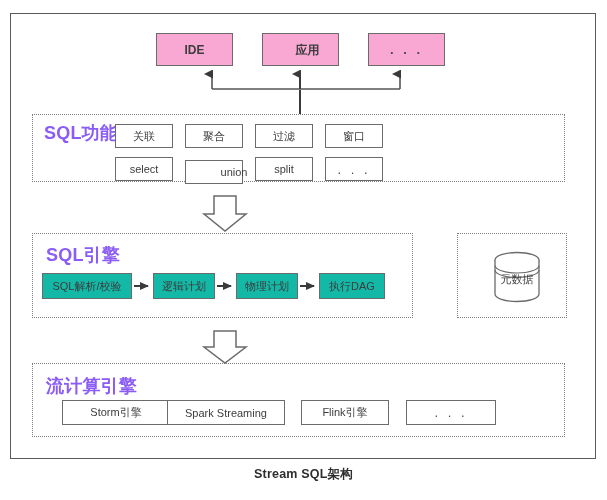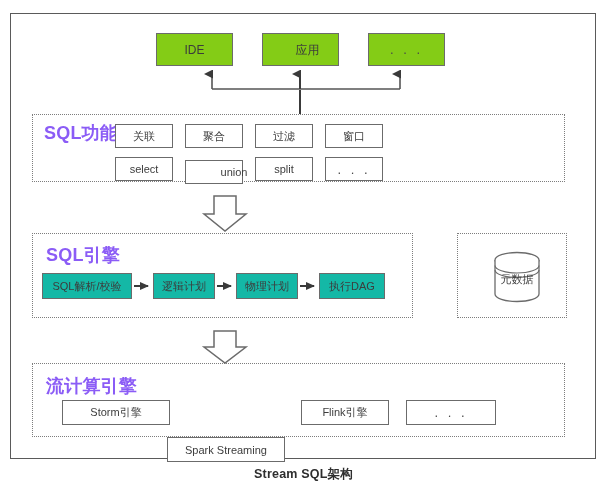--- a/index.html
+++ b/index.html
@@ -26,28 +26,29 @@
     border: 1.6px solid #5a5a5a;
     box-sizing: border-box;
     background: #fff;
   }
 
   
   .box {
     position: absolute;
     box-sizing: border-box;
     border: 1.4px solid #6b6b6b;
-    background: #84cc16;
+    background: #f9a8d4;
     display: flex;
     align-items: center;
     justify-content: center;
     font-size: 11px;
     color: #3c3c3c;
     line-height: 1;
     white-space: nowrap;
+    font-weight: bold;
   }
   .box.top-client {
     width: 77px;
     height: 33px;
     font-size: 12px;
   }
   .dots {
     letter-spacing: 3px;
     font-size: 13px;
     color: #4a4a4a;
@@ -225,21 +226,21 @@
   <path d="M6 20 A22 7.5 0 0 0 50 20" fill="none" stroke="#6b6b6b" stroke-width="1.1"></path>
 </svg>
 <div id="metadata-label">元数据</div>
 
 <div class="panel" style="left:32px; top:363px; width:533px; height:74px;"></div>
 <div class="panel-title" style="left:46px; top:374px;">流计算引擎</div>
 
 <div class="stream-box" style="left:62px; top:400px; width:108px;">
   <span>Storm引擎</span>
 </div>
-<div class="stream-box" style="left:167px; top:400px; width:118px;margin-top:37px;">
+<div class="stream-box" style="left:167px; top:400px; width:118px;">
   <span>Spark Streaming</span>
 </div>
 <div class="stream-box" style="left:301px; top:400px; width:88px;">
   <span>Flink引擎</span>
 </div>
 <div class="stream-box" style="left:406px; top:400px; width:90px;">
   <span class="dots">. . .</span>
 </div>
 
 <svg class="overlay">

